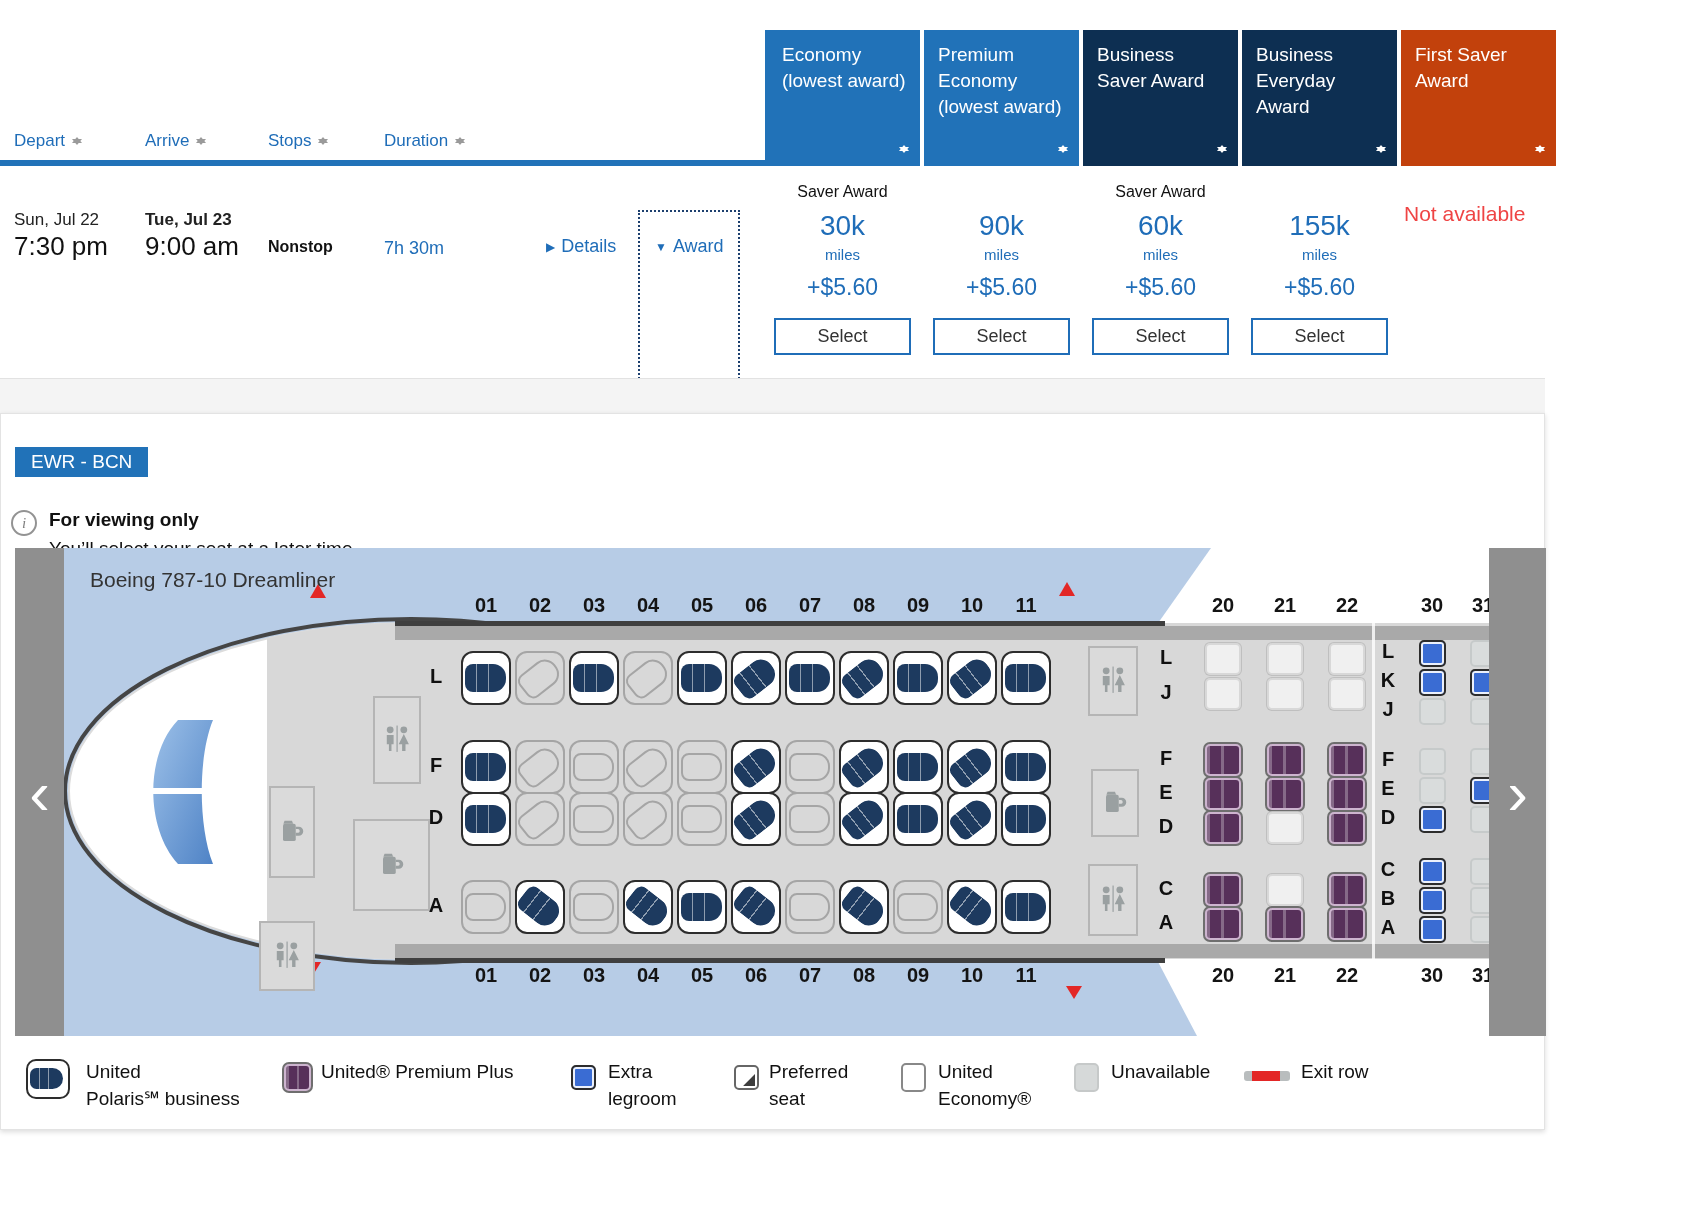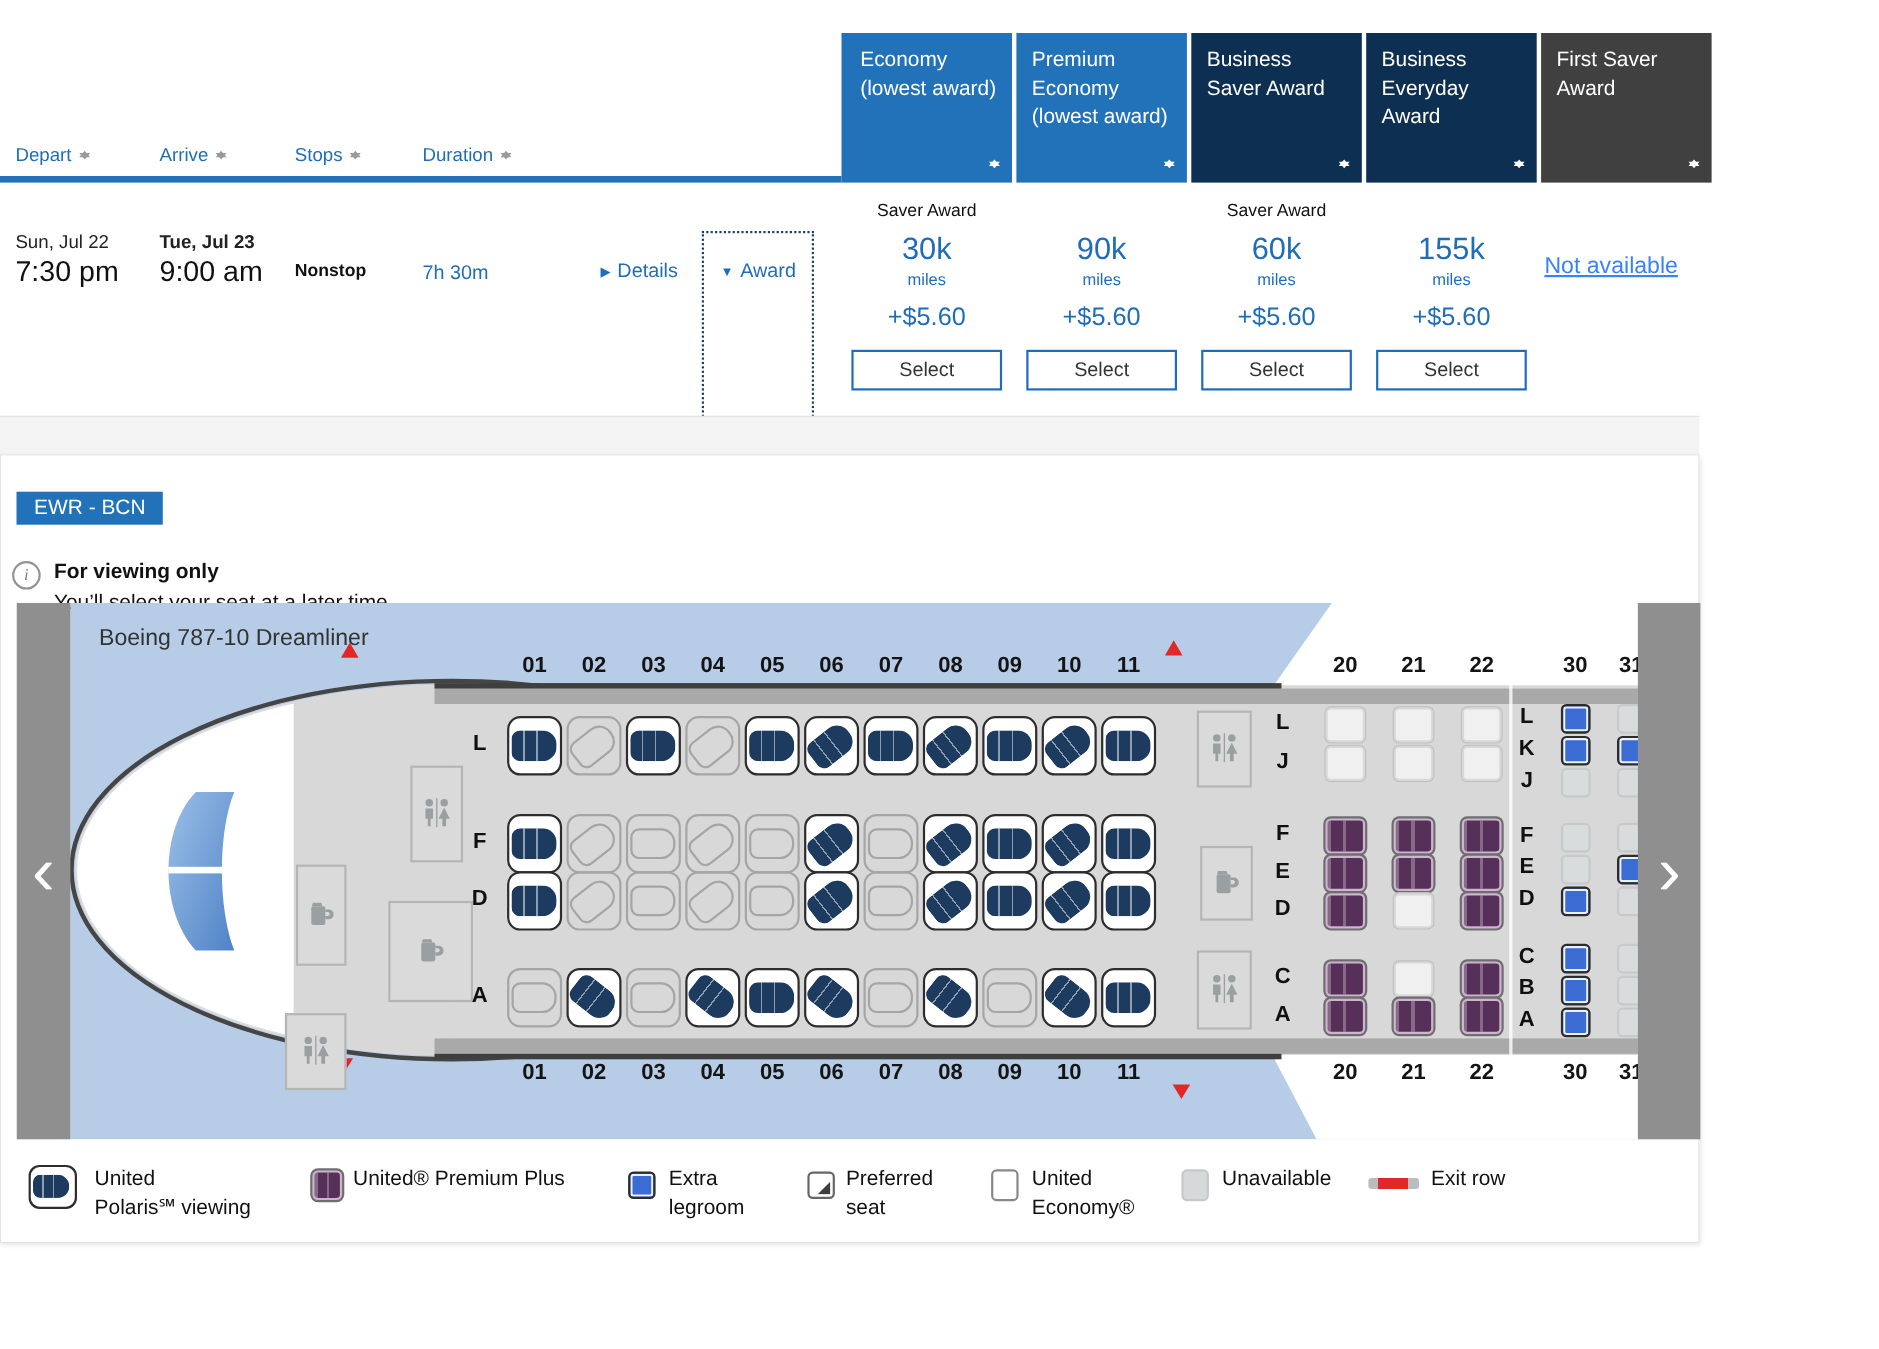--- a/index.html
+++ b/index.html
@@ -26,21 +26,21 @@
   .tri{font-size:12px;line-height:1;}
   .dottedbox{position:absolute;left:638px;top:210px;width:98px;height:203px;
              border:2px dotted #1c3f6e;border-bottom:none;}
   .saverlbl{position:absolute;top:183px;width:155px;text-align:center;font-size:16px;color:#111;}
   .miles-big{position:absolute;top:210px;width:155px;text-align:center;font-size:28px;color:#1f6db8;}
   .miles-unit{position:absolute;top:246px;width:155px;text-align:center;font-size:15px;color:#1f6db8;}
   .fee{position:absolute;top:274px;width:155px;text-align:center;font-size:23px;color:#1f6db8;}
   .selbtn{position:absolute;top:318px;width:137px;height:37px;border:2px solid #1f6db8;background:#fff;
           color:#333;font-size:18px;display:flex;align-items:center;justify-content:center;
           cursor:pointer;box-sizing:border-box;}
-  .notavail{position:absolute;top:230px;width:160px;font-size:21px;color:#3b82f6;text-decoration:underline;}
+  .notavail{position:absolute;top:202px;width:160px;font-size:21px;color:#ef4444;}
   
   .gapband{position:absolute;left:0;top:378px;width:1545px;height:35px;background:#f4f4f4;border-top:1px solid #e2e2e2;}
   .panel{position:absolute;left:0;top:413px;width:1545px;height:717px;background:#fff;
          border:1px solid #e3e3e3;box-shadow:0 2px 5px rgba(0,0,0,.14);box-sizing:border-box;}
   .badge{position:absolute;left:14px;top:33px;background:#2172b8;color:#fff;font-size:19px;
          padding:4px 16px;}
   .infoic{position:absolute;left:10px;top:96px;width:22px;height:22px;border:2px solid #939393;
           border-radius:50%;color:#7f7f7f;font-size:15px;display:flex;align-items:center;
           justify-content:center;font-family:"Liberation Serif",serif;font-style:italic;}
   .ntitle{position:absolute;left:48px;top:95px;font-size:19px;font-weight:bold;color:#111;}
@@ -151,21 +151,21 @@
       <div class="fee" style="left: 1083px;">+$5.60</div>
       <div class="selbtn" style="left: 1092px;">Select</div>
       <div class="farecell" style="left: 1242px; background: rgb(13, 47, 82);">
         <div>Business Everyday Award</div>
         <div class="udarr w farearr"></div>
       </div>
       <div class="miles-big" style="left: 1242px;">155k</div>
       <div class="miles-unit" style="left: 1242px;">miles</div>
       <div class="fee" style="left: 1242px;">+$5.60</div>
       <div class="selbtn" style="left: 1251px;">Select</div>
-      <div class="farecell" style="left: 1401px; background: #404040;">
+      <div class="farecell" style="left: 1401px; background: #c2410c;">
         <div>First Saver Award</div>
         <div class="udarr w farearr"></div>
       </div>
       <div class="notavail" style="left: 1404px;">Not available</div>
     </div>
 
   <div class="gapband"></div>
 
   <div class="panel" id="seatpanel">
     <div class="badge">EWR - BCN</div>
@@ -503,21 +503,21 @@
           </svg>
         </div>
       </div>
 
     <div id="legend">
         <div class="lg-pod" style="left: 25px; top: 645px;">
           <div class="barrel"></div>
         </div>
         <div class="lglabel" style="left: 85px; top: 644px;">
           <div>United</div>
-          <div>Polaris℠ viewing</div>
+          <div>Polaris℠ business</div>
         </div>
         <div class="lg-prem" style="left: 283px; top: 650px;"></div>
         <div class="lglabel" style="left: 320px; top: 644px;">
           <div>United® Premium Plus</div>
         </div>
         <div class="lg-extra" style="left: 570px; top: 651px;"></div>
         <div class="lglabel" style="left: 607px; top: 644px;">
           <div>Extra</div>
           <div>legroom</div>
         </div>

